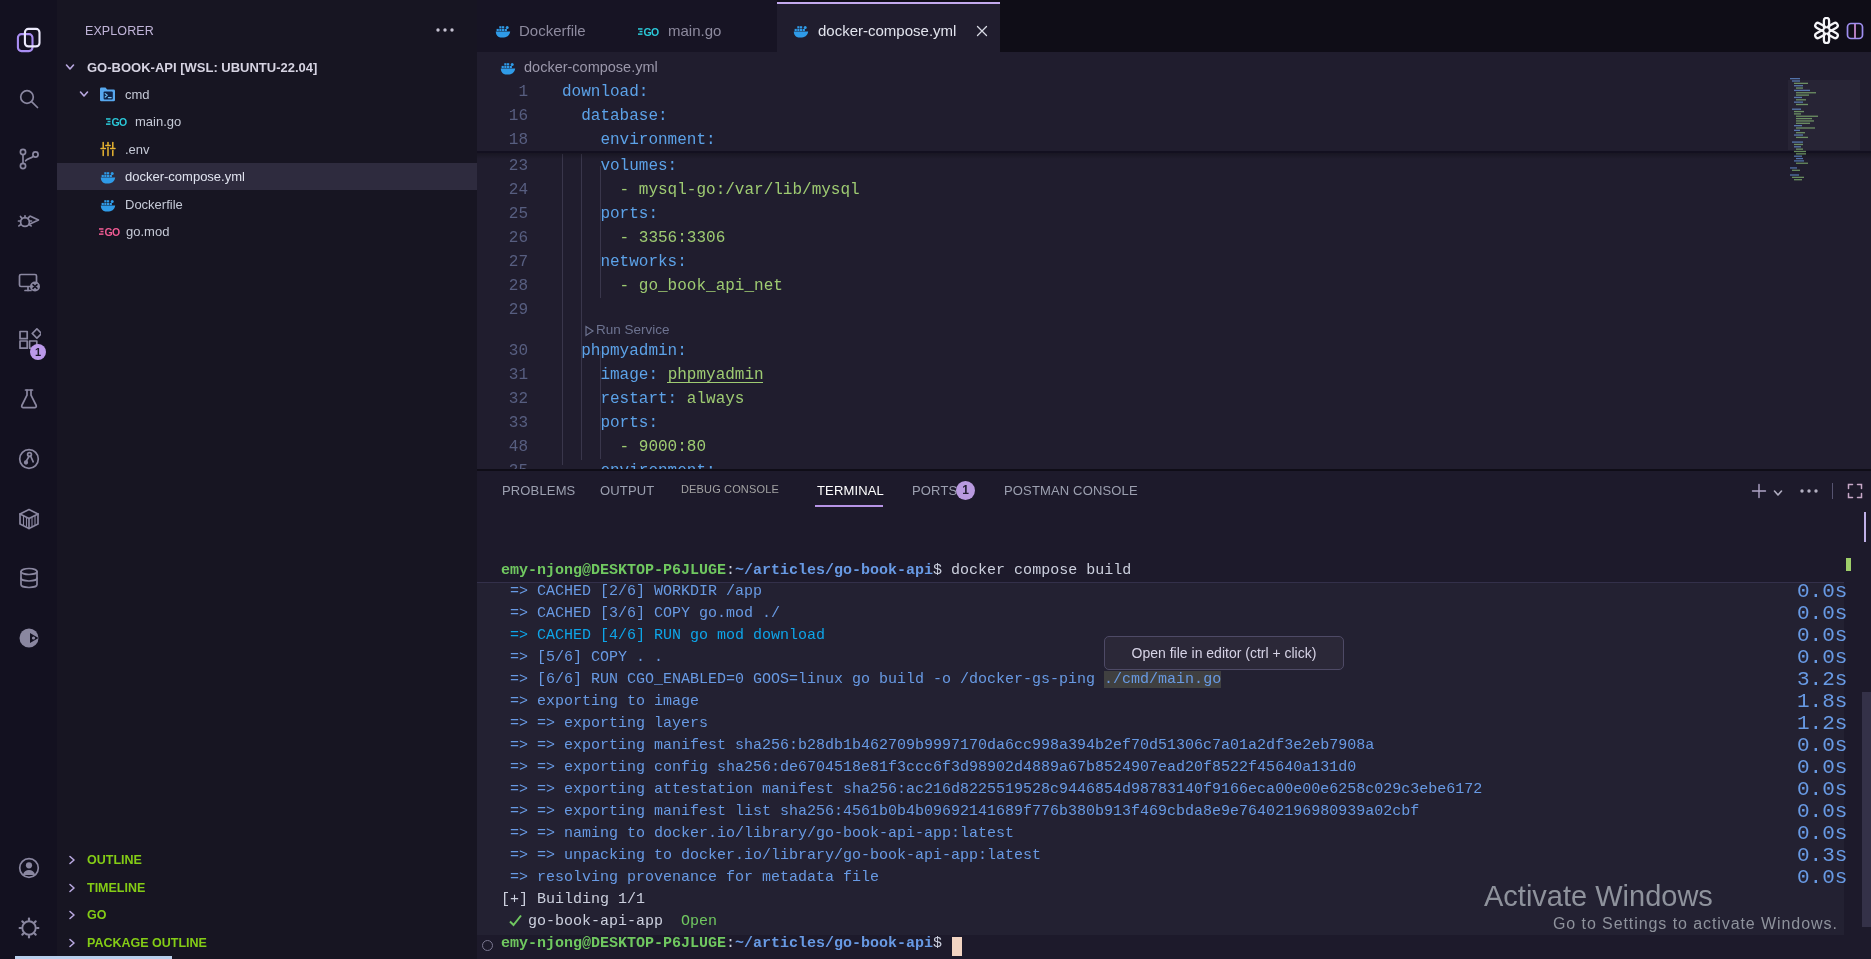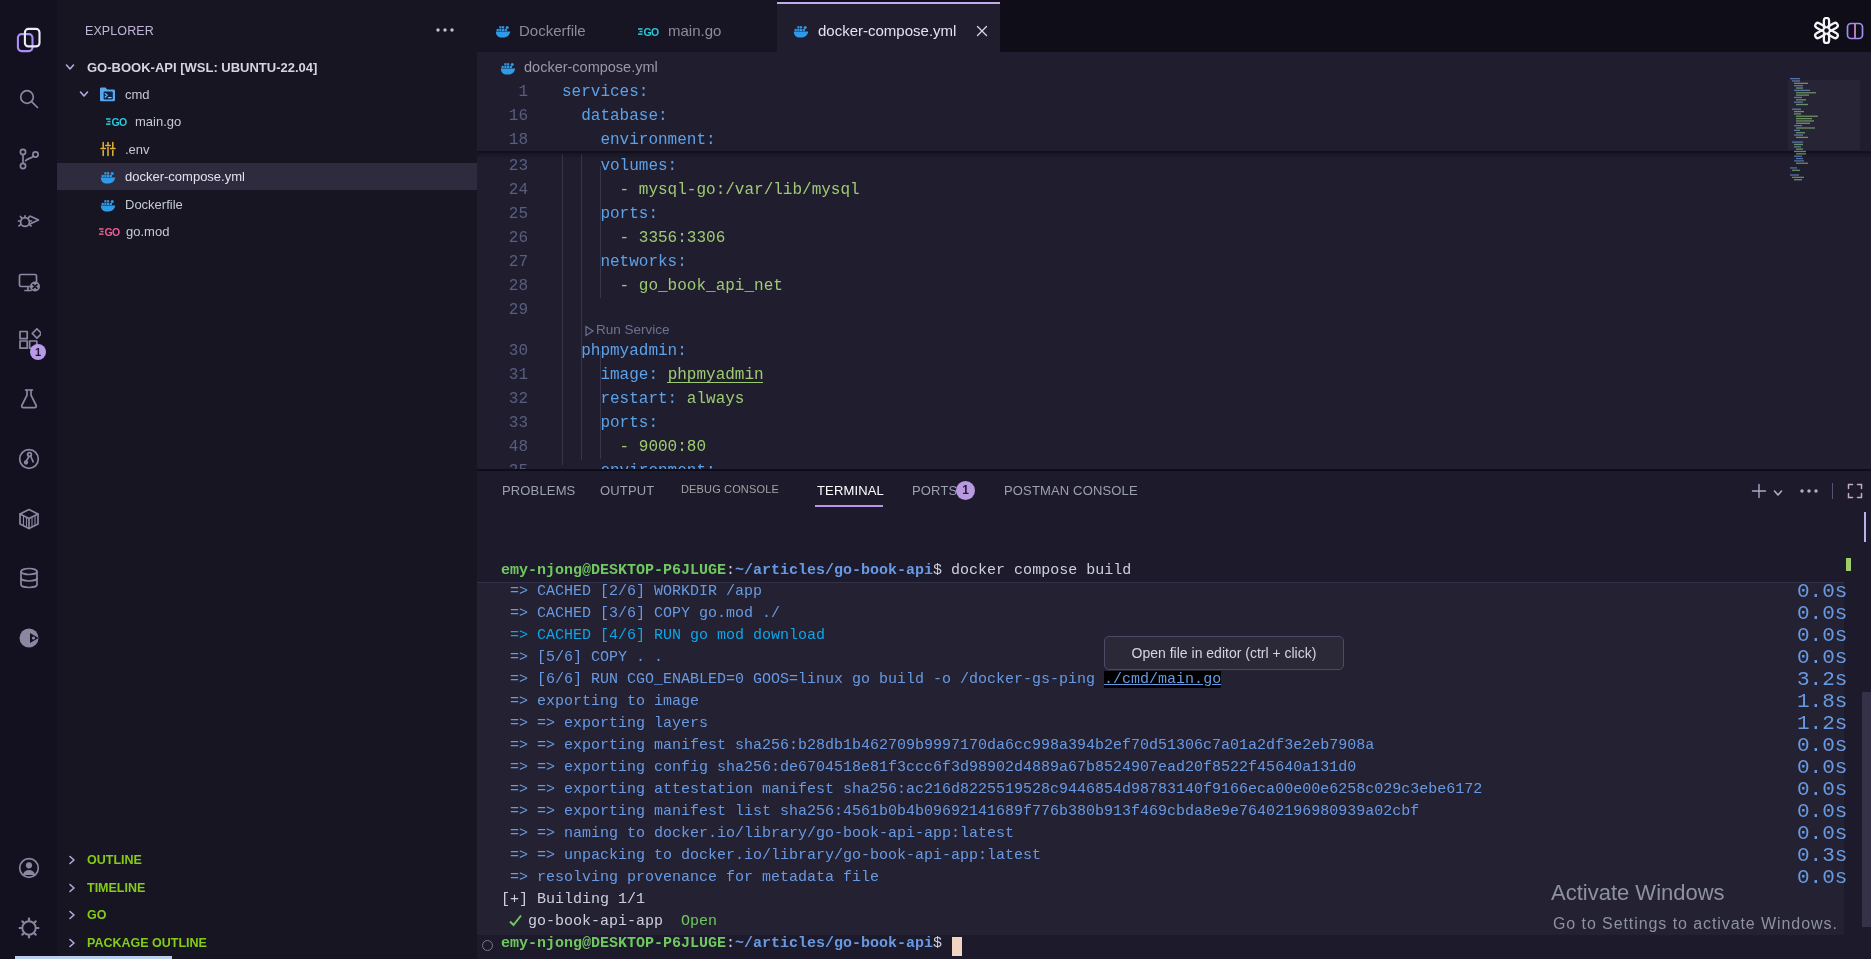--- a/index.html
+++ b/index.html
@@ -275,21 +275,21 @@
     <rect x="7.0" y="5.9" width="2.2" height="2.2"></rect>
     <rect x="4.3" y="3.2" width="2.2" height="2.2"></rect>
     <rect x="7.0" y="3.2" width="2.2" height="2.2"></rect>
     <rect x="9.7" y="5.9" width="2.2" height="2.2"></rect>
 <circle cx="12.2" cy="4.4" r="1.5"></circle>
     <path d="M12.2 5.9 c1.4 0 2.6 -0.4 3.4 -1.1 l0.4 1.5 c-0.6 0.9 -1.9 1.4 -3.8 1.4 Z" fill="none"></path>
 </svg>
 <div class="abs" style="left:524px;top:59px;font-size:14.5px;color:#9b98ab">docker-compose.yml</div>
 <div class="cl" style="top:80px">
     <span class="ln">1</span>
-    <span class="cd"><span class="k">services:</span></span>
+    <span class="cd"><span class="k">download:</span></span>
   </div>
 <div class="cl" style="top:104px">
     <span class="ln">16</span>
     <span class="cd"><span class="k">  database:</span></span>
   </div>
 <div class="cl" style="top:128px">
     <span class="ln">18</span>
     <span class="cd"><span class="k">    environment:</span></span>
   </div>
 <div class="cl" style="top:154px">
@@ -429,21 +429,21 @@
   </svg>
 <div class="tl" style="top:560px"><span style="color:#70c860;font-weight:bold">emy-njong@DESKTOP-P6JLUGE</span><span>:</span><span style="color:#689ae4;font-weight:bold">~/articles/go-book-api</span><span>$ docker compose build</span></div>
 <div class="tl" style="top:581px"><span style="color:#689ae4"> =&gt; CACHED [2/6] WORKDIR /app</span></div>
 <div class="tt" style="left:1797px;top:581px">0.0s</div>
 <div class="tl" style="top:603px"><span style="color:#689ae4"> =&gt; CACHED [3/6] COPY go.mod ./</span></div>
 <div class="tt" style="left:1797px;top:603px">0.0s</div>
 <div class="tl" style="top:625px"><span style="color:#0ea5e9"> =&gt; CACHED [4/6] RUN go mod download</span></div>
 <div class="tt" style="left:1797px;top:625px">0.0s</div>
 <div class="tl" style="top:647px"><span style="color:#689ae4"> =&gt; [5/6] COPY . .</span></div>
 <div class="tt" style="left:1797px;top:647px">0.0s</div>
-<div class="tl" style="top:669px"><span style="color:#689ae4"> =&gt; [6/6] RUN CGO_ENABLED=0 GOOS=linux go build -o /docker-gs-ping <span style="background:#000000;text-decoration:underline">./cmd/main.go</span></span></div>
+<div class="tl" style="top:669px"><span style="color:#689ae4"> =&gt; [6/6] RUN CGO_ENABLED=0 GOOS=linux go build -o /docker-gs-ping <span style="background:#404040;">./cmd/main.go</span></span></div>
 <div class="tt" style="left:1797px;top:669px">3.2s</div>
 <div class="tl" style="top:691px"><span style="color:#689ae4"> =&gt; exporting to image</span></div>
 <div class="tt" style="left:1797px;top:691px">1.8s</div>
 <div class="tl" style="top:713px"><span style="color:#689ae4"> =&gt; =&gt; exporting layers</span></div>
 <div class="tt" style="left:1797px;top:713px">1.2s</div>
 <div class="tl" style="top:735px"><span style="color:#689ae4"> =&gt; =&gt; exporting manifest sha256:b28db1b462709b9997170da6cc998a394b2ef70d51306c7a01a2df3e2eb7908a</span></div>
 <div class="tt" style="left:1797px;top:735px">0.0s</div>
 <div class="tl" style="top:757px"><span style="color:#689ae4"> =&gt; =&gt; exporting config sha256:de6704518e81f3ccc6f3d98902d4889a67b8524907ead20f8522f45640a131d0</span></div>
 <div class="tt" style="left:1797px;top:757px">0.0s</div>
 <div class="tl" style="top:779px"><span style="color:#689ae4"> =&gt; =&gt; exporting attestation manifest sha256:ac216d8225519528c9446854d98783140f9166eca00e00e6258c029c3ebe6172</span></div>
@@ -461,13 +461,13 @@
 <svg class="abs" style="left:508px;top:913px" width="15" height="15" viewBox="0 0 15 15" fill="none" stroke="#70c860" stroke-width="2">
     <path d="M2 8.5 L5.5 12 L13 2.5"></path>
   </svg>
 <div class="tl" style="top:933px"><span style="color:#70c860;font-weight:bold">emy-njong@DESKTOP-P6JLUGE</span><span>:</span><span style="color:#689ae4;font-weight:bold">~/articles/go-book-api</span><span>$ </span></div>
 <div class="abs" style="left:482px;top:940px;width:11px;height:11px;border:1.5px solid #7a7790;border-radius:50%"></div>
 <div class="abs" style="left:952px;top:937px;width:10px;height:19px;background:#f2d4c2"></div>
 <div class="abs" style="left:1104px;top:636px;width:240px;height:34px;background:#2b2838;border:1px solid #4e4a66;border-radius:5px;color:#d6d3e6;font-size:14px;text-align:center;line-height:32px">Open file in editor (ctrl + click)</div>
 <div class="abs" style="left:1846px;top:558px;width:5px;height:13px;background:#9ece6a"></div>
 <div class="abs" style="left:1864px;top:512px;width:2px;height:30px;background:#c0b0e8"></div>
 <div class="abs" style="left:1862px;top:692px;width:9px;height:235px;background:#343148"></div>
-<div class="abs" style="left:1551px;top:880px;font-size:22px;color:#8e929c">Activate Windows</div>
+<div class="abs" style="left:1484px;top:880px;font-size:29px;color:#8e929c">Activate Windows</div>
 <div class="abs" style="left:1553px;top:915px;font-size:16px;letter-spacing:0.92px;color:#8e929c">Go to Settings to activate Windows.</div>
 </body></html>

